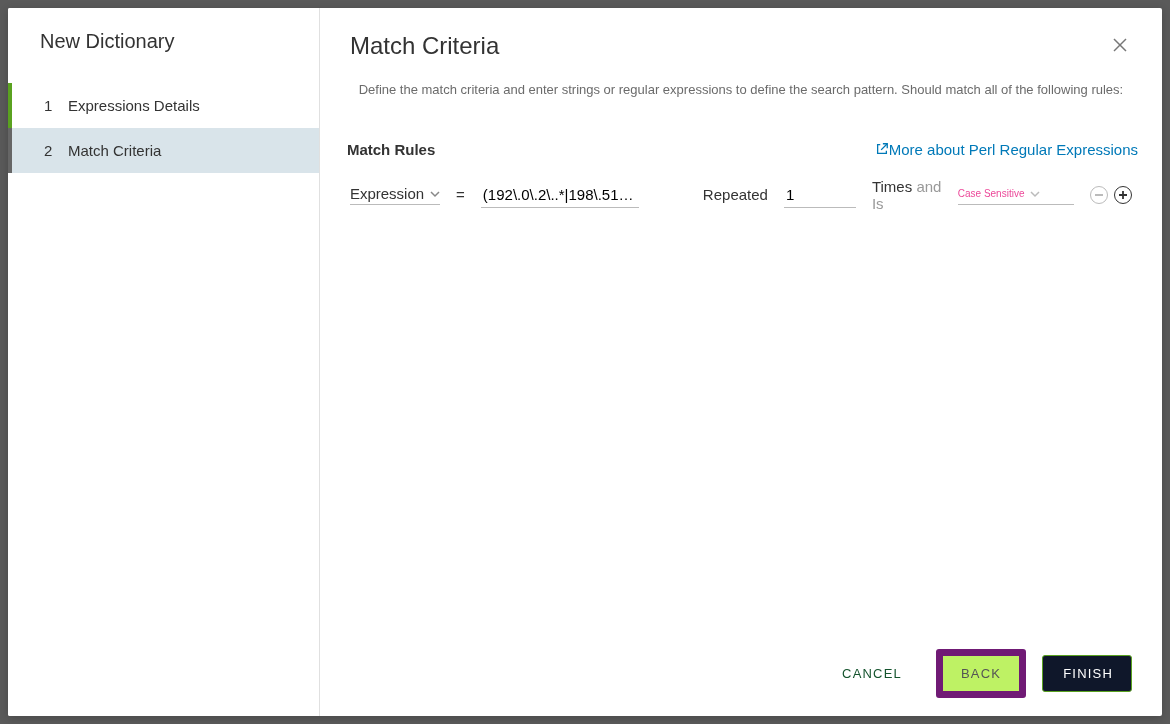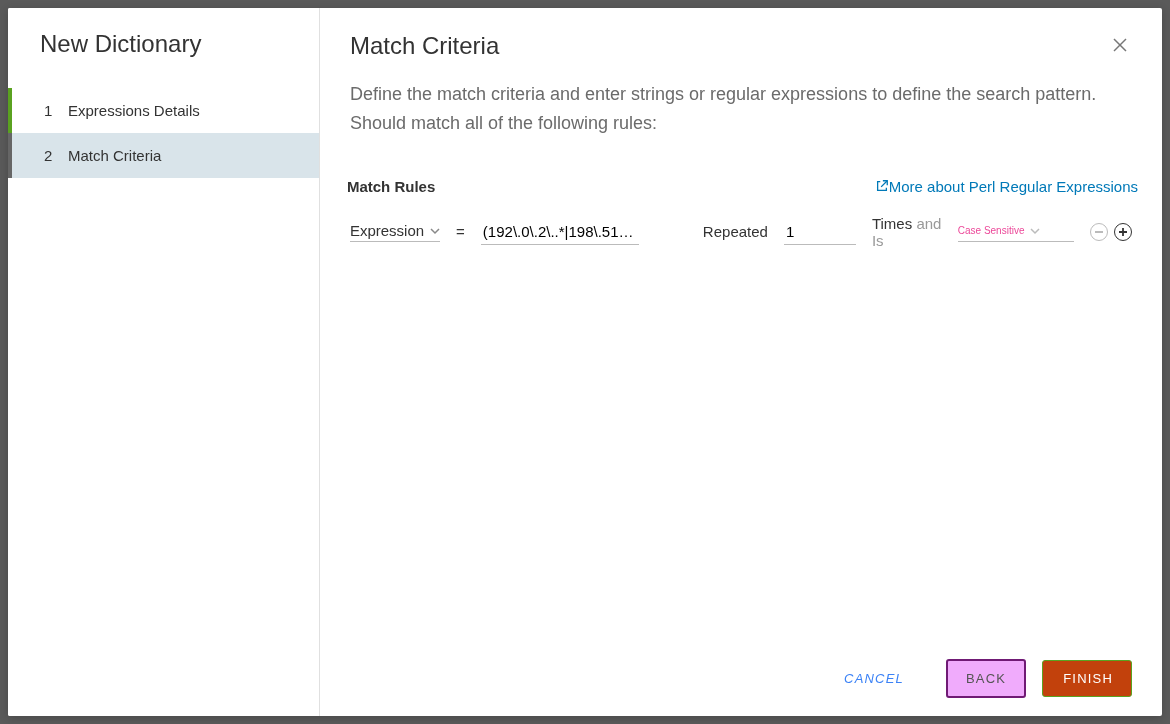--- a/index.html
+++ b/index.html
@@ -26,21 +26,21 @@
   box-shadow: 0 2px 10px rgba(0,0,0,0.2);
   overflow: hidden;
 }
 .sidebar {
   width: 318px;
   border-right: 1px solid #e0e0e0;
   padding-top: 22px;
   background: #fff;
 }
 .sidebar-title {
-  font-size: 24px;
+  font-size: 20px;
   font-weight: 400;
   color: #333;
   padding: 0 0 30px 32px;
 }
 .step-list { list-style: none; }
 .step-item {
   display: flex;
   align-items: center;
   padding: 14px 0 14px 32px;
   font-size: 15px;
@@ -75,23 +75,24 @@
   background: none;
   border: none;
   cursor: pointer;
   color: #777;
   font-size: 20px;
   padding: 4px;
   line-height: 1;
 }
 .description {
   padding: 20px 30px 0 30px;
-  font-size: 18px;
+  font-size: 13px;
   line-height: 1.6;
   color: #6b6b6b;
+  text-align: center;
 }
 .rules-header {
   display: flex;
   justify-content: space-between;
   align-items: flex-start;
   padding: 40px 24px 0 27px;
 }
 .rules-label {
   font-size: 15px;
   font-weight: 600;
@@ -159,23 +160,23 @@
   padding: 18px 30px;
 }
 .btn {
   font-size: 13px;
   letter-spacing: 1.2px;
   padding: 10px 18px;
   border-radius: 3px;
   cursor: pointer;
   font-family: inherit;
 }
-.btn-text { background: none; border: none; color: #3b82f6; font-style: italic; }
-.btn-outline { background: #f0abfc; border: 2px solid #701a75; color: #555; margin-left: 8px; }
-.btn-primary { background: #c2410c; border: 1px solid #5aa220; color: #fff; padding-left: 20px; }
+.btn-text { background: none; border: none; color: #14532d; }
+.btn-outline { background: #bef264; border: 7px solid #701a75; color: #555; }
+.btn-primary { background: #0f172a; border: 1px solid #5aa220; color: #fff; padding-left: 20px; }
 .select-wrap { display: inline-flex; align-items: center; border-bottom: 1px solid #bbb; padding-bottom: 2px; }
 .select-wrap .caret { margin-left: 6px; }
 .caret svg { width: 10px; height: 10px; }
 </style>
 </head>
 <body>
 
 <div class="modal-backdrop">
   <div class="modal">
 

